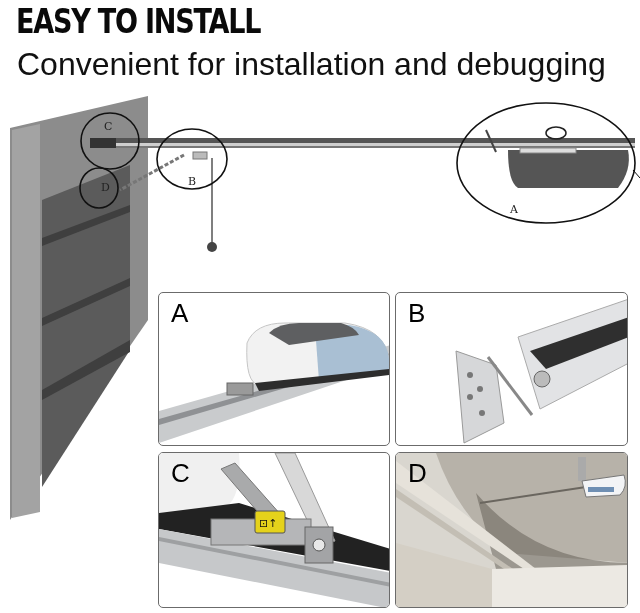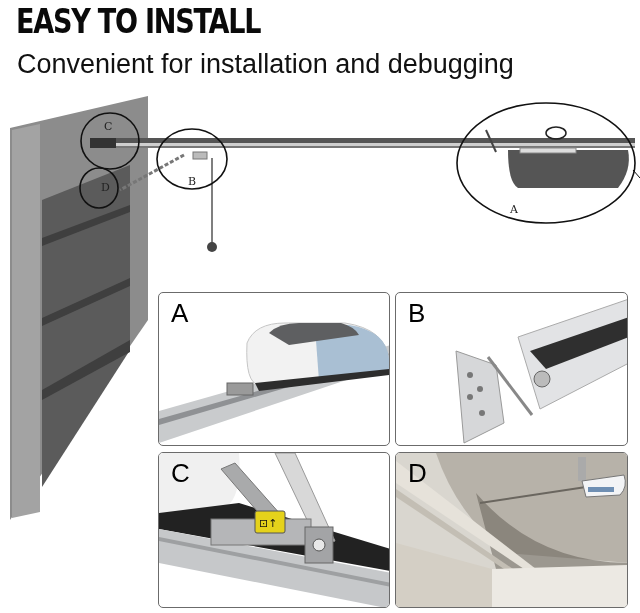--- a/index.html
+++ b/index.html
@@ -1,19 +1,19 @@
 <!DOCTYPE html>
 <html><head>
   <meta charset="utf-8">
   <style>
     html, body { margin: 0; padding: 0; background: #ffffff; }
     body { width: 640px; height: 613px; position: relative; overflow: hidden; font-family: "Liberation Sans", sans-serif; }
 
     .title { position: absolute; left: 16px; top: 2px; font-family: "DejaVu Sans", sans-serif; font-weight: bold; font-size: 33px; letter-spacing: -1.5px; color: #0a0a0a; transform: scaleX(0.82); transform-origin: left top; line-height: 40px; }
-    .subtitle { position: absolute; left: 17px; top: 49px; font-family: "Liberation Sans", sans-serif; font-size: 27px; color: #111; line-height: 30px; }
+    .subtitle { position: absolute; left: 17px; top: 49px; font-family: "Liberation Sans", sans-serif; font-size: 32px; color: #111; line-height: 30px; }
 
     .diagram { position: absolute; left: 0; top: 88px; width: 640px; height: 525px; }
 
     .panel { position: absolute; border: 1.5px solid #6b6b6b; border-radius: 5px; background: #ffffff; overflow: hidden; box-sizing: border-box; }
     .panel-label { position: absolute; left: 12px; top: 6px; font-family: "Liberation Sans", sans-serif; font-size: 26px; color: #000; line-height: 28px; z-index: 3; }
     .panel svg { position: absolute; left: 0; top: 0; }
 
     #panel-a { left: 158px; top: 292px; width: 232px; height: 154px; }
     #panel-b { left: 395px; top: 292px; width: 233px; height: 154px; }
     #panel-c { left: 158px; top: 452px; width: 232px; height: 156px; }

